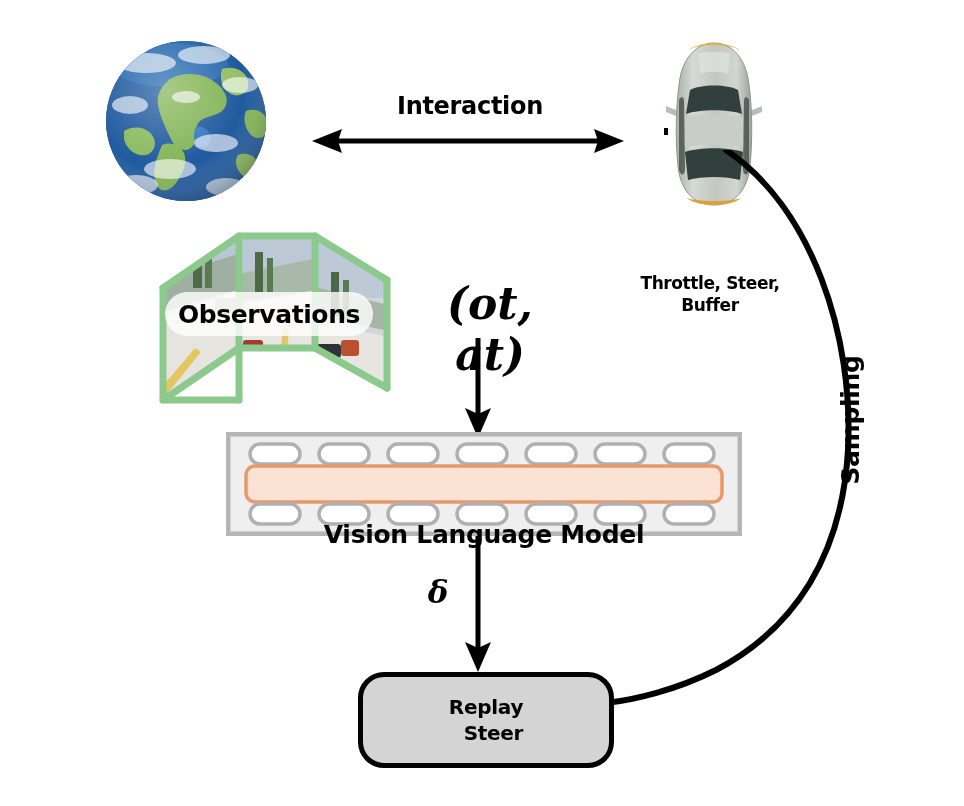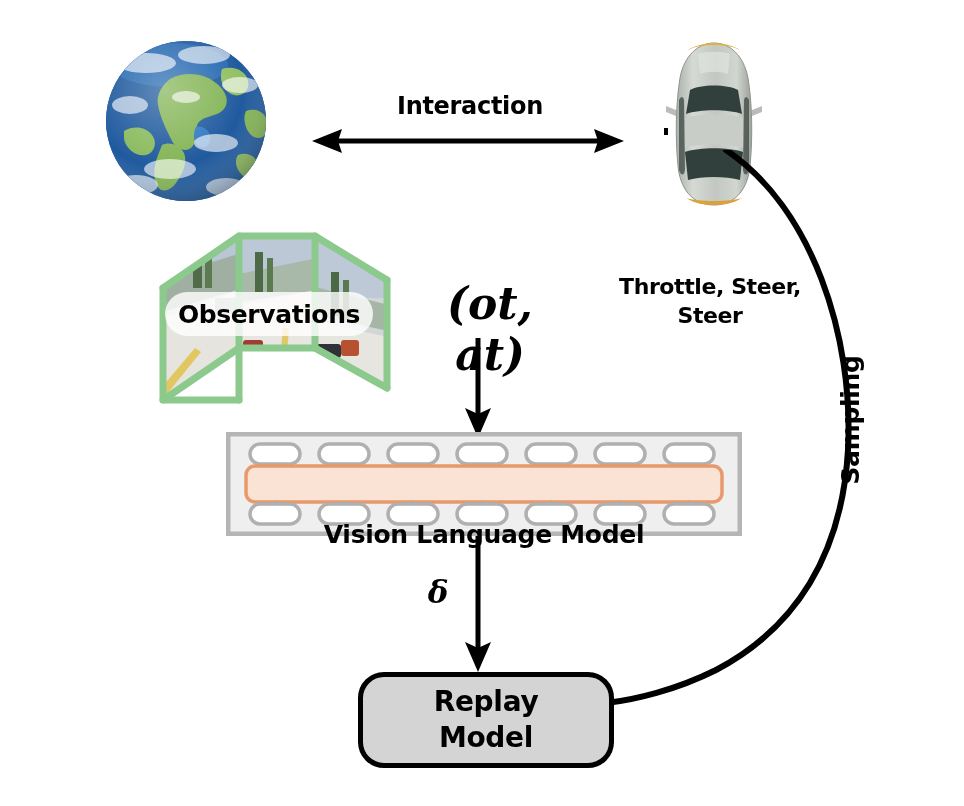--- a/index.html
+++ b/index.html
@@ -84,21 +84,21 @@
   #oa-arrow {
     left: 448px; top: 338px;
     width: 60px; height: 100px;
   }
 
   
   #throttle-label {
     left: 592px; top: 272px;
     width: 236px;
     text-align: center;
-    font-size: 22px;
+    font-size: 17px;
     font-weight: bold;
     line-height: 1.32;
     color: #000;
     letter-spacing: -0.4px;
   }
   #sampling-label {
     left: 760px; top: 330px;
     width: 180px; height: 180px;
     display: flex;
     align-items: center;
@@ -155,22 +155,22 @@
     width: 256px; height: 96px;
     background: #d4d4d4;
     border: 5px solid #000;
     border-radius: 26px;
     display: flex;
     align-items: center;
     justify-content: center;
     box-sizing: border-box;
   }
   #replay-text {
-    text-align: center;
-    font-size: 28px;
+    text-align: right;
+    font-size: 20px;
     font-weight: bold;
     line-height: 1.30;
     color: #000;
     letter-spacing: -0.3px;
   }
 </style>
 </head>
 <body>
 
 <div id="stage">
@@ -336,21 +336,21 @@
   <div class="abs" id="obs-label">Observations</div>
 
   <div class="abs" id="oa-label">(ot, at)</div>
   <svg class="abs" id="oa-arrow" width="60" height="100" viewBox="0 0 60 100">
     <line x1="30" y1="0" x2="30" y2="76" stroke="#000" stroke-width="5"></line>
     <polygon points="30,100 17,70 30,76 43,70" fill="#000"></polygon>
   </svg>
 
   <div class="abs" id="throttle-label">
     <div>Throttle, Steer,</div>
-    <div>Steer</div>
+    <div>Buffer</div>
   </div>
   <div class="abs" id="sampling-label">Sampling</div>
   <svg class="abs" id="sampling-arc" width="290" height="580" viewBox="0 0 290 580">
     <path d="M128 0 C214 58 256 186 250 300 C244 404 198 478 118 520 C78 540 36 550 8 553" stroke="#000" stroke-width="6" fill="none" stroke-linecap="round"></path>
   </svg>
 
   <svg class="abs" id="vlm-block" width="516" height="104" viewBox="0 0 516 104">
     <rect x="2" y="2" width="512" height="100" fill="#efefef" stroke="#b5b5b5" stroke-width="5"></rect>
 
     <g fill="#ffffff" stroke="#b0b0b0" stroke-width="3.5">
@@ -399,17 +399,17 @@
 
   <div class="abs" id="delta-label">δ</div>
   <svg class="abs" id="delta-arrow" width="60" height="136" viewBox="0 0 60 136">
     <line x1="30" y1="0" x2="30" y2="112" stroke="#000" stroke-width="5"></line>
     <polygon points="30,136 17,106 30,112 43,106" fill="#000"></polygon>
   </svg>
 
   <div class="abs" id="replay-buffer">
     <div id="replay-text">
       <div>Replay</div>
-      <div>Model</div>
+      <div>Steer</div>
     </div>
   </div>
 
 </div>
 
 </body></html>

